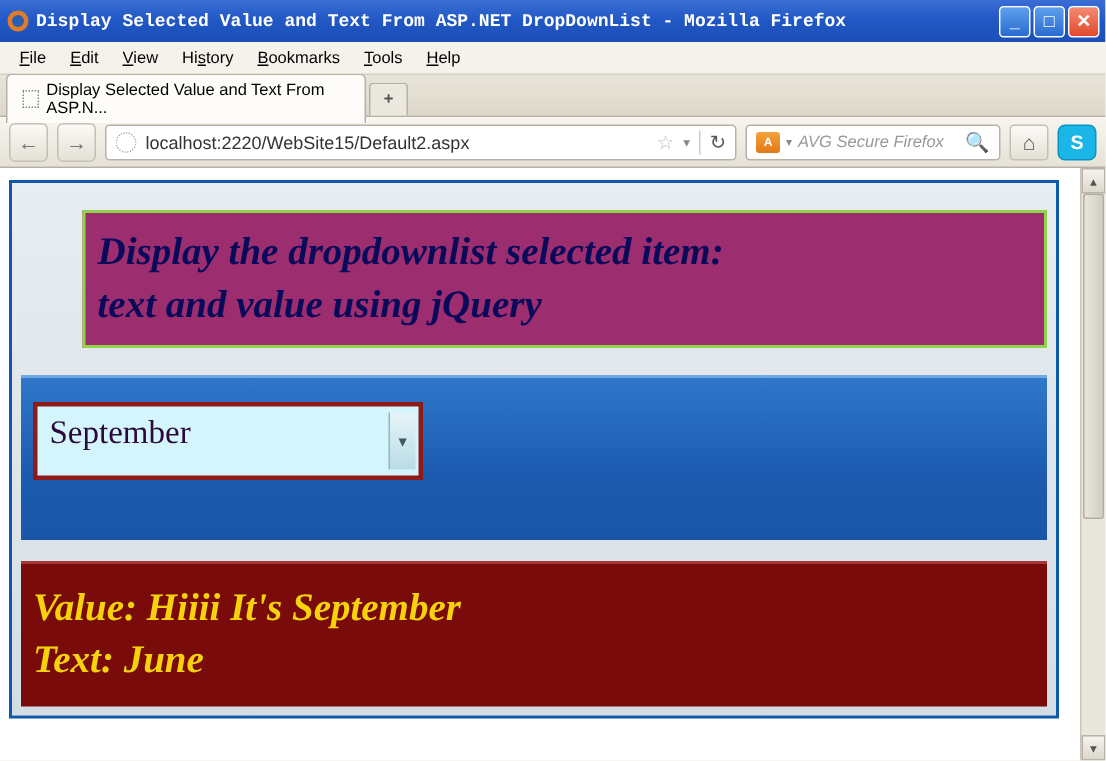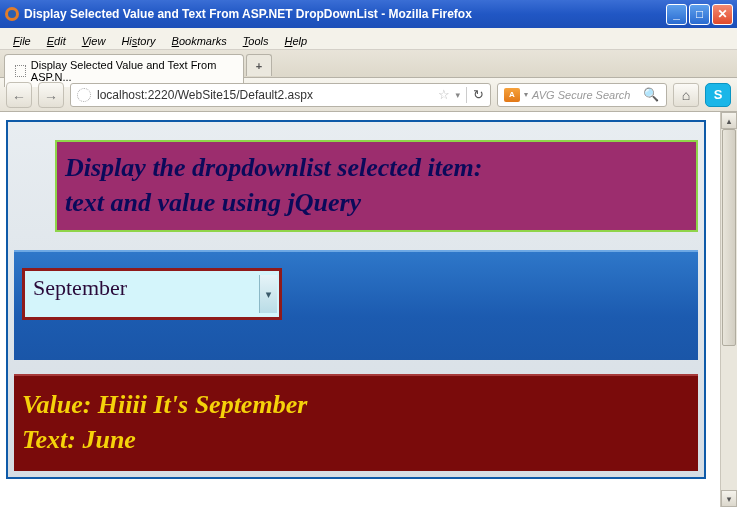--- a/index.html
+++ b/index.html
@@ -21,57 +21,56 @@
       font-weight: bold;
       font-size: 12px;
     }
     .titlebar-icon {
       width: 16px; height: 16px;
       margin-right: 4px;
       display: inline-flex;
       align-items: center;
       justify-content: center;
     }
-    .titlebar-text { flex: 1; white-space: nowrap; overflow: hidden; }
+    .titlebar-text { flex: 1; white-space: nowrap; overflow: hidden; font-family: Liberation Mono, monospace; }
     .win-buttons { display: flex; gap: 2px; }
     .win-btn {
       width: 21px; height: 21px;
       border: 1px solid #fff;
       border-radius: 3px;
       display: flex;
       align-items: center;
       justify-content: center;
       font-weight: bold;
       font-size: 12px;
       cursor: pointer;
     }
     .win-btn-min, .win-btn-max { background: linear-gradient(to bottom,#5d9fec,#2a6bd0); color: white; }
     .win-btn-close { background: linear-gradient(to bottom,#f48a72,#e14a2c); color: white; }
 
     .menubar {
       height: 22px;
       background: #f4f2ea;
       display: flex;
-      align-items: flex-end;
+      align-items: center;
       padding: 0 6px;
       gap: 2px;
       border-bottom: 1px solid #d4d0c8;
-      font-style: italic;
     }
     .menu-item {
       padding: 2px 7px;
       cursor: pointer;
     }
     .menu-item .ul { text-decoration: underline; }
 
     .tabbar {
       height: 28px;
       background: linear-gradient(to bottom,#e8e4d9,#ddd8ca);
       display: flex;
-      align-items: flex-start;
+      align-items: center;
       padding: 4px 4px 0 4px;
       gap: 2px;
       border-bottom: 1px solid #b6b2a7;
     }
     .tab {
       background: #fdfcf9;
       border: 1px solid #b6b2a7;
       border-bottom: none;
       border-radius: 4px 4px 0 0;
       padding: 4px 10px;
@@ -299,21 +298,21 @@
     <span class="url-globe"></span>
     <span class="url-text">localhost:2220/WebSite15/Default2.aspx</span>
     <span class="url-star">☆</span>
     <span style="color:#888;font-size:9px;">▾</span>
     <span class="url-sep"></span>
     <span class="url-reload">↻</span>
   </div>
   <div class="search-wrap">
     <span class="avg-box" title="AVG">A</span>
     <span class="avg-drop">▾</span>
-    <span class="search-text">AVG Secure Search</span>
+    <span class="search-text">AVG Secure Firefox</span>
     <span class="search-mag">🔍</span>
   </div>
   <div class="home-btn">
     <span style="color:#555;font-size:14px;">⌂</span>
   </div>
   <div class="skype-btn">
     <span style="font-weight:bold;font-size:13px;">S</span>
   </div>
 </div>
 

